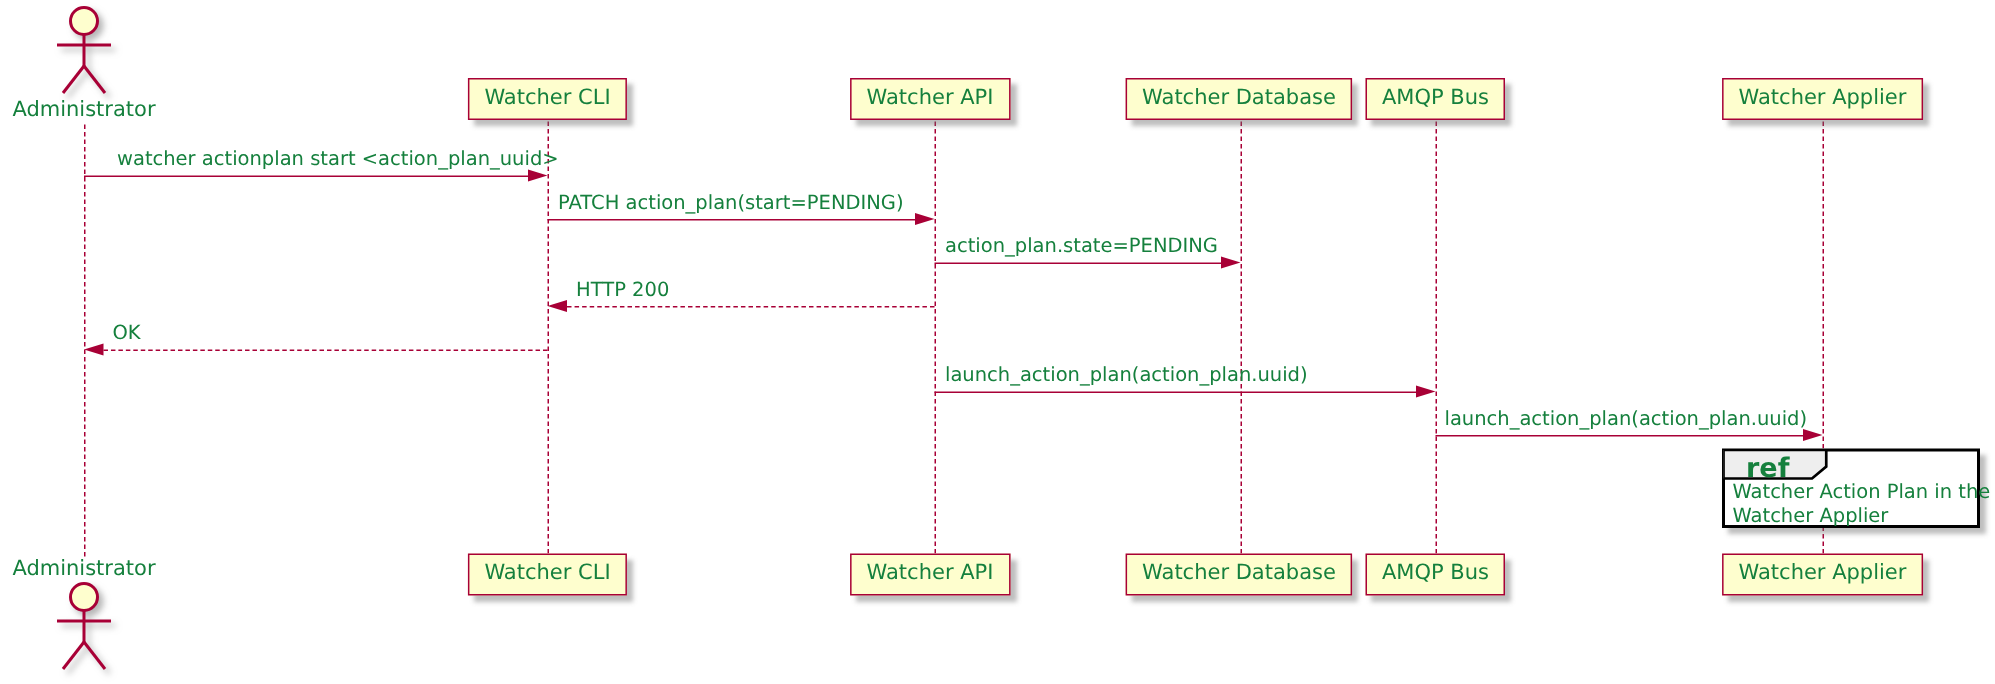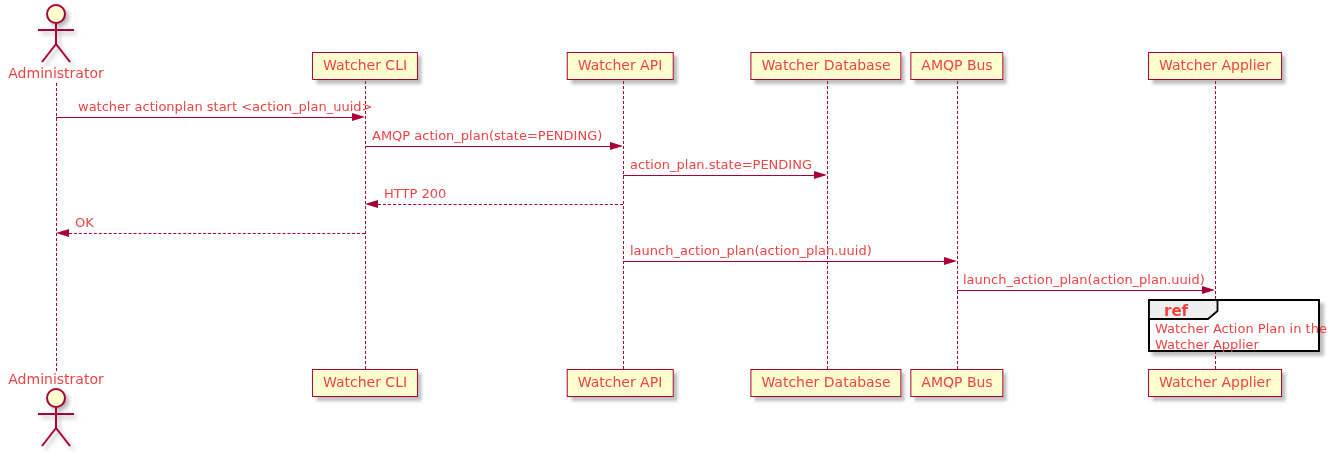--- a/index.html
+++ b/index.html
@@ -3,21 +3,21 @@
 <meta charset="utf-8">
 <style>
   * { box-sizing: border-box; }
   html, body { margin: 0; padding: 0; background: #ffffff; }
   #canvas {
     position: relative;
     width: 1330px;
     height: 456px;
     background: #ffffff;
     font-family: "DejaVu Sans", "Liberation Sans", sans-serif;
-    color: #ef4444;
+    color: #15803d;
     overflow: hidden;
   }
 
   
   .lifeline {
     position: absolute;
     width: 0;
     border-left: 1px dashed #A80036;
     z-index: 1;
   }
@@ -91,21 +91,21 @@
     z-index: 4;
   }
   .ref-header {
     position: absolute;
     top: -1px; left: -1px;
     width: 70px; height: 20px;
   }
   .ref-header-label {
     position: absolute;
     top: 1px; left: 14px;
-    font-size: 15px;
+    font-size: 18px;
     font-weight: bold;
     z-index: 5;
   }
   .ref-body {
     position: absolute;
     top: 20px; left: 0;
     padding: 0 5px;
     font-size: 13px;
     line-height: 16px;
     white-space: nowrap;
@@ -150,21 +150,21 @@
   <div class="pbox" style="left:365px; top:369px;">Watcher CLI</div>
   <div class="pbox" style="left:620px; top:369px;">Watcher API</div>
   <div class="pbox" style="left:826px; top:369px;">Watcher Database</div>
   <div class="pbox" style="left:957px; top:369px;">AMQP Bus</div>
   <div class="pbox" style="left:1215px; top:369px;">Watcher Applier</div>
 
   <div class="msg-label" style="left:62px; top:99px;margin-left:16px;">watcher actionplan start &lt;action_plan_uuid&gt;</div>
   <div class="msg-line" style="left:56px; top:117px; width:296px;"></div>
   <div class="arrow-right" style="left:352px; top:113px;"></div>
 
-  <div class="msg-label" style="left:372px; top:128px;">AMQP action_plan(state=PENDING)</div>
+  <div class="msg-label" style="left:372px; top:128px;">PATCH action_plan(start=PENDING)</div>
   <div class="msg-line" style="left:365px; top:146px; width:245px;"></div>
   <div class="arrow-right" style="left:610px; top:142px;"></div>
 
   <div class="msg-label" style="left:630px; top:157px;">action_plan.state=PENDING</div>
   <div class="msg-line" style="left:623px; top:175px; width:191px;"></div>
   <div class="arrow-right" style="left:814px; top:171px;"></div>
 
   <div class="msg-label" style="left:384px; top:186px;">HTTP 200</div>
   <div class="msg-line dashed" style="left:378px; top:204px; width:245px;"></div>
   <div class="arrow-left" style="left:365px; top:200px;"></div>

